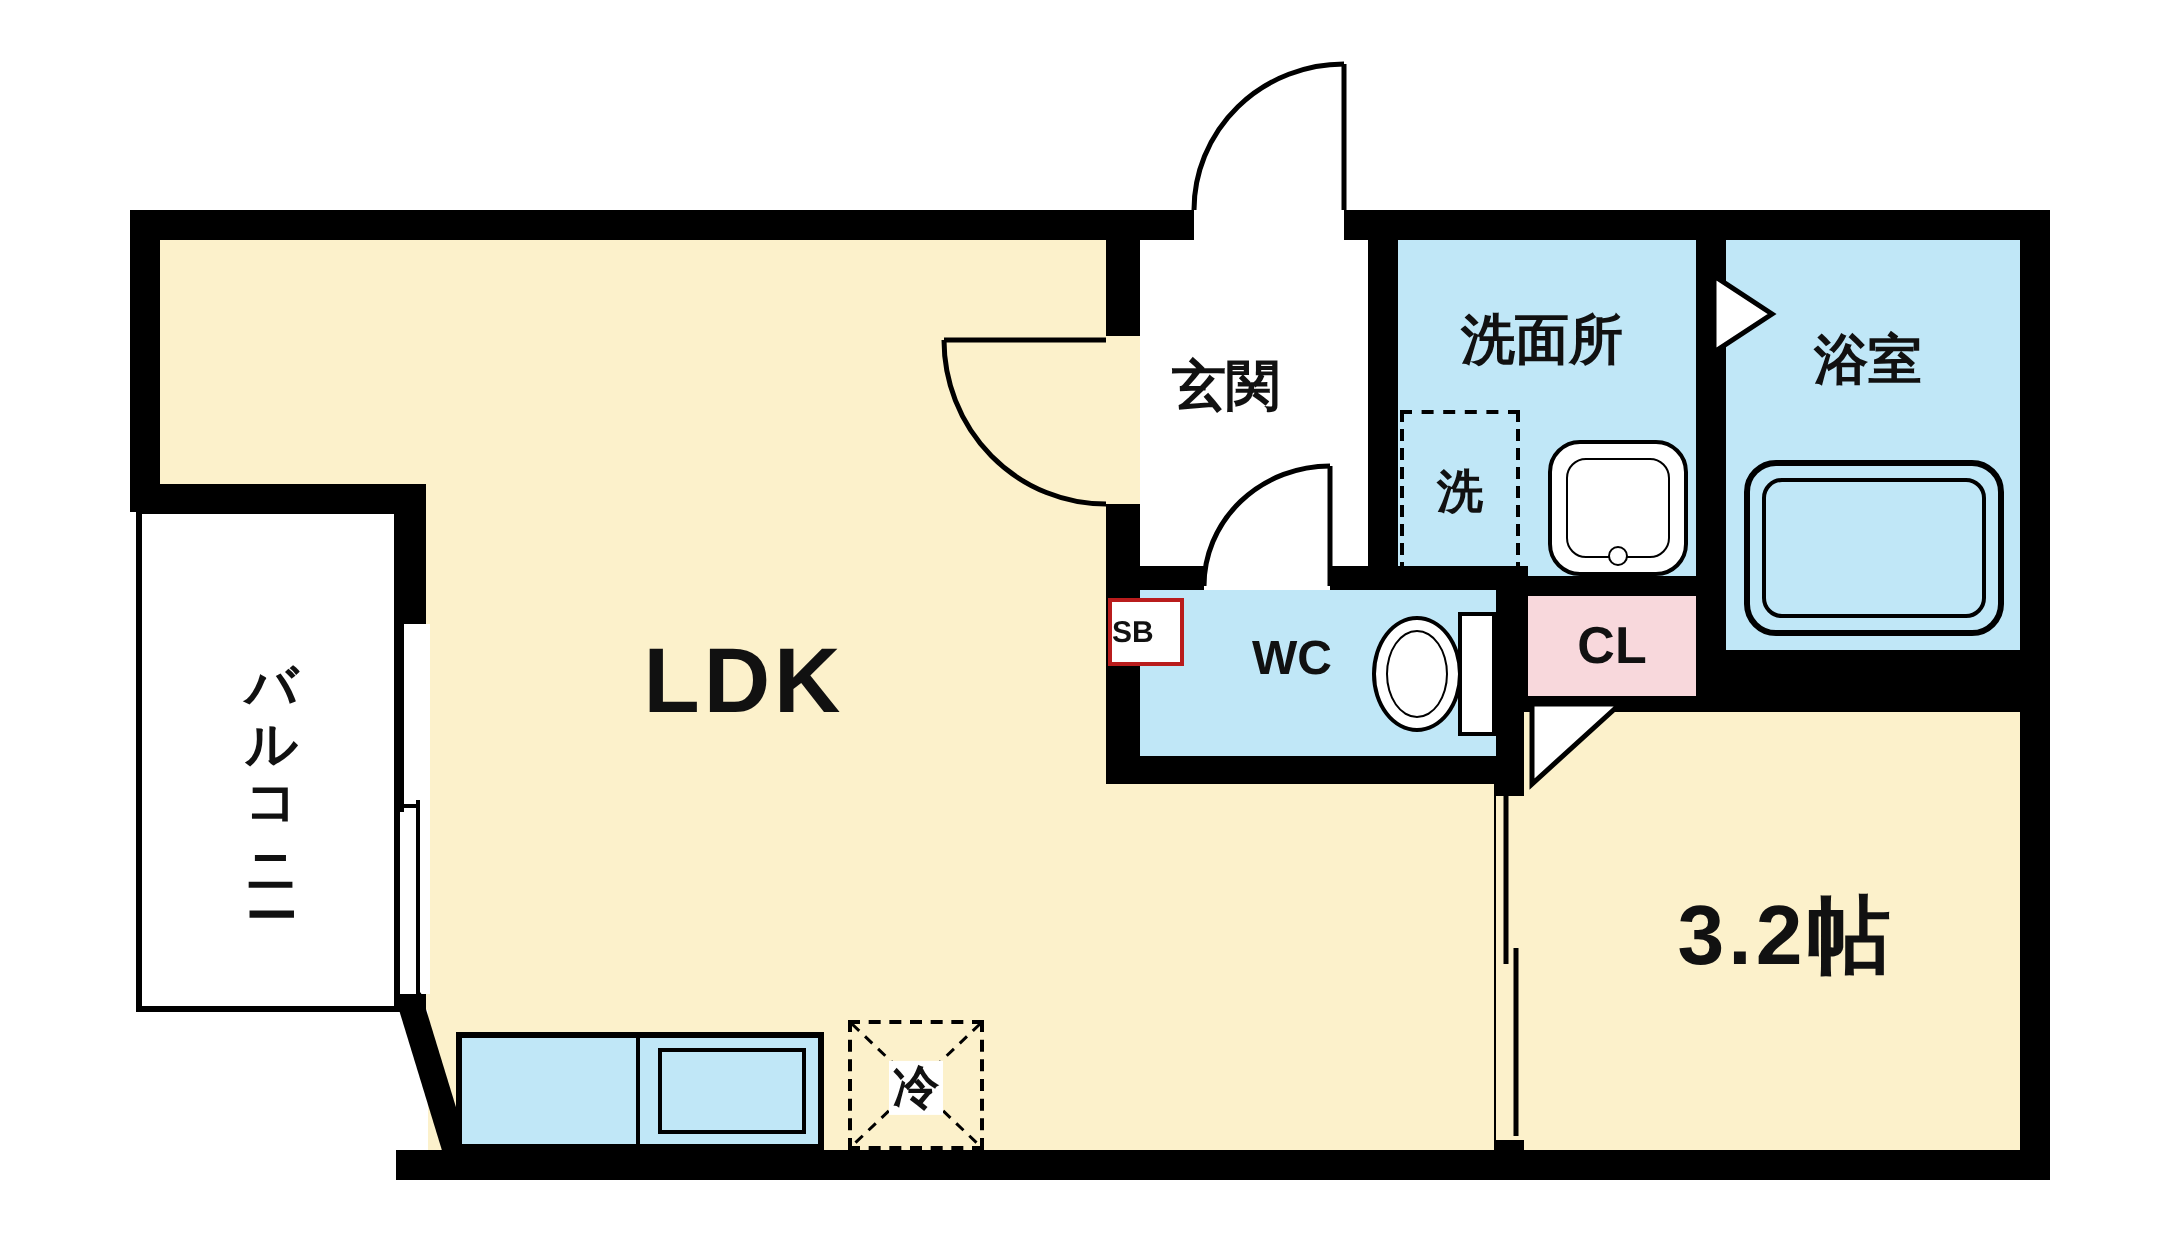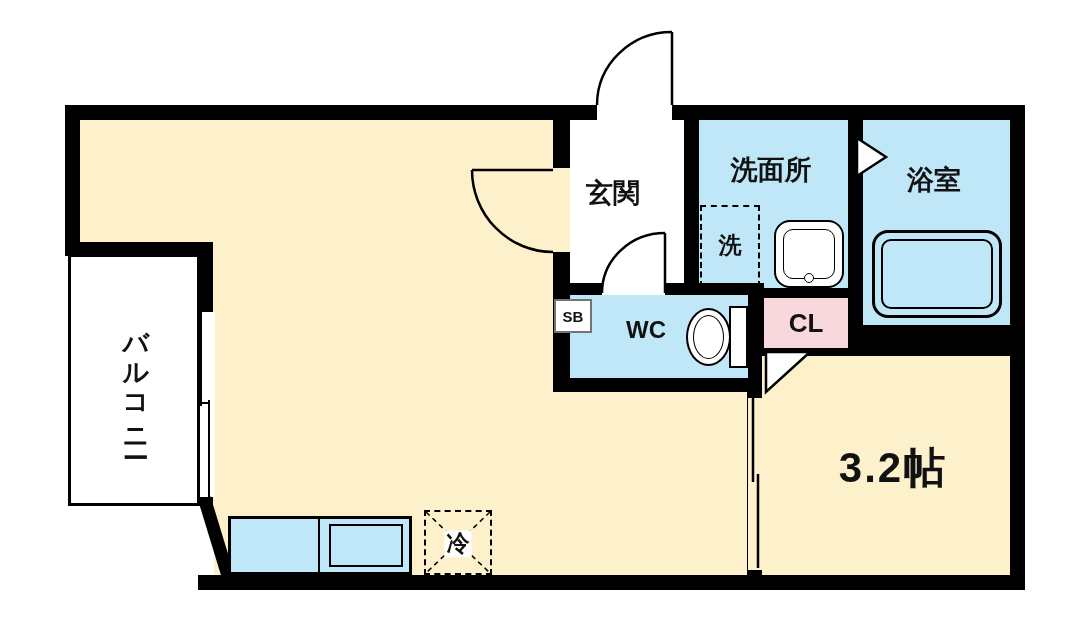--- a/index.html
+++ b/index.html
@@ -58,21 +58,21 @@
   <div class="abs black" style="left:748px;top:283px;width:16px;height:109px;"></div>
 
   <div class="abs pink" style="left:764px;top:298px;width:84px;height:50px;"></div>
   <div class="abs black" style="left:748px;top:348px;width:115px;height:8px;"></div>
 
   <div class="abs black" style="left:748px;top:392px;width:14px;height:183px;"></div>
   <div class="abs cream" style="left:748px;top:398px;width:14px;height:172px;"></div>
 
   <div class="abs cream" style="left:762px;top:356px;width:248px;height:219px;"></div>
 
-  <div class="abs white" style="left:554px;top:299px;width:38px;height:34px;border:2px solid #737373;display:flex;align-items:center;justify-content:center;">
+  <div class="abs white" style="left:554px;top:299px;width:38px;height:34px;border:2px solid #b91c1c;display:flex;align-items:center;justify-content:flex-start;">
     <span style="font-size:15px;font-weight:600;">SB</span>
   </div>
 
   <div class="abs" style="left:700px;top:205px;width:60px;height:82px;border:2px dashed #000;"></div>
 
   <div class="abs white outline25" style="left:774px;top:220px;width:70px;height:68px;border-radius:16px;">
     <div class="abs" style="left:7px;top:7px;right:7px;bottom:7px;border:1.5px solid #000;border-radius:10px;"></div>
     <div class="abs white" style="left:50%;bottom:3px;width:10px;height:10px;transform:translateX(-50%);border:1.5px solid #000;border-radius:50%;"></div>
   </div>
 
@@ -115,20 +115,21 @@
 
     <line x1="426" y1="512" x2="490" y2="573" stroke="#000" stroke-width="1.5" stroke-dasharray="5,4"></line>
     <line x1="490" y1="512" x2="426" y2="573" stroke="#000" stroke-width="1.5" stroke-dasharray="5,4"></line>
   </svg>
 
   <div class="label" style="left:613px;top:146px;font-size:27px;margin-top:48px;">玄関</div>
   <div class="label" style="left:771px;top:171px;font-size:27px;">洗面所</div>
   <div class="label" style="left:934px;top:181px;font-size:27px;">浴室</div>
   <div class="label" style="left:730px;top:246px;font-size:23px;">洗</div>
   <div class="label" style="left:372px;top:340px;font-size:46px;letter-spacing:2px;">
+    <div>LDK</div>
   </div>
   <div class="label" style="left:646px;top:330px;font-size:24px;">WC</div>
   <div class="label" style="left:806px;top:323px;font-size:26px;text-align:right;">CL</div>
   <div class="label" style="left:893px;top:468px;font-size:42px;letter-spacing:2px;">
     <div>3.2帖</div>
   </div>
   <div class="label vlabel" style="left:136px;top:380px;font-size:26px;">バルコニー</div>
   <div class="label" style="left:458px;top:544px;font-size:23px;background:#fff;padding:0 2px;">冷</div>
 
 </div>

